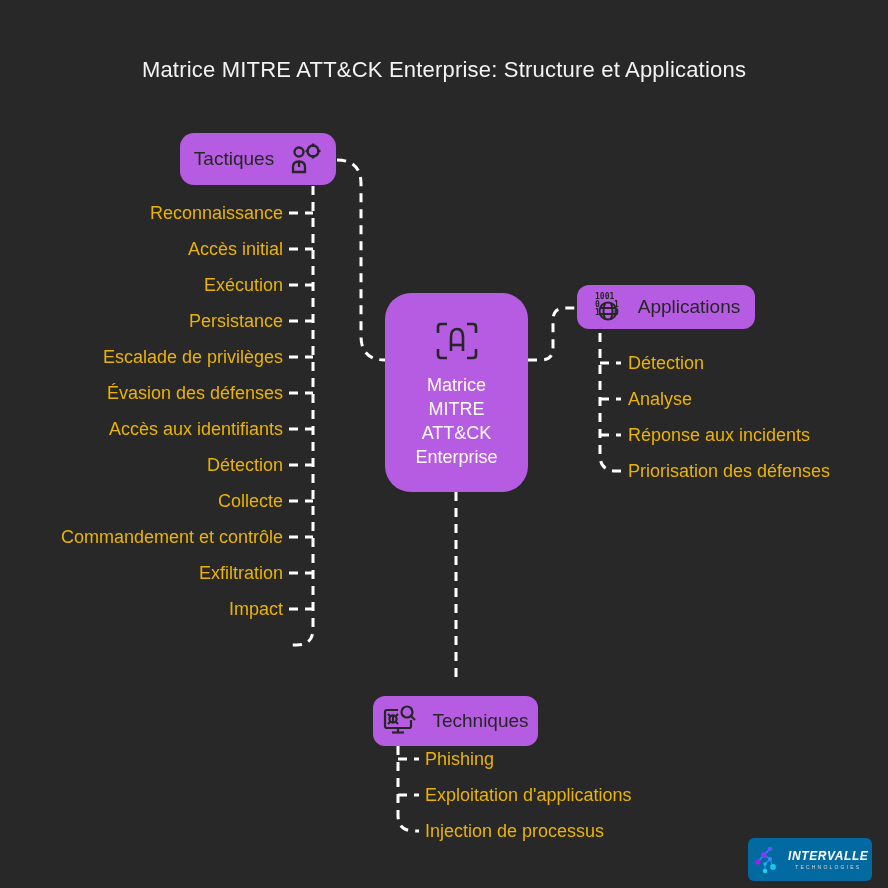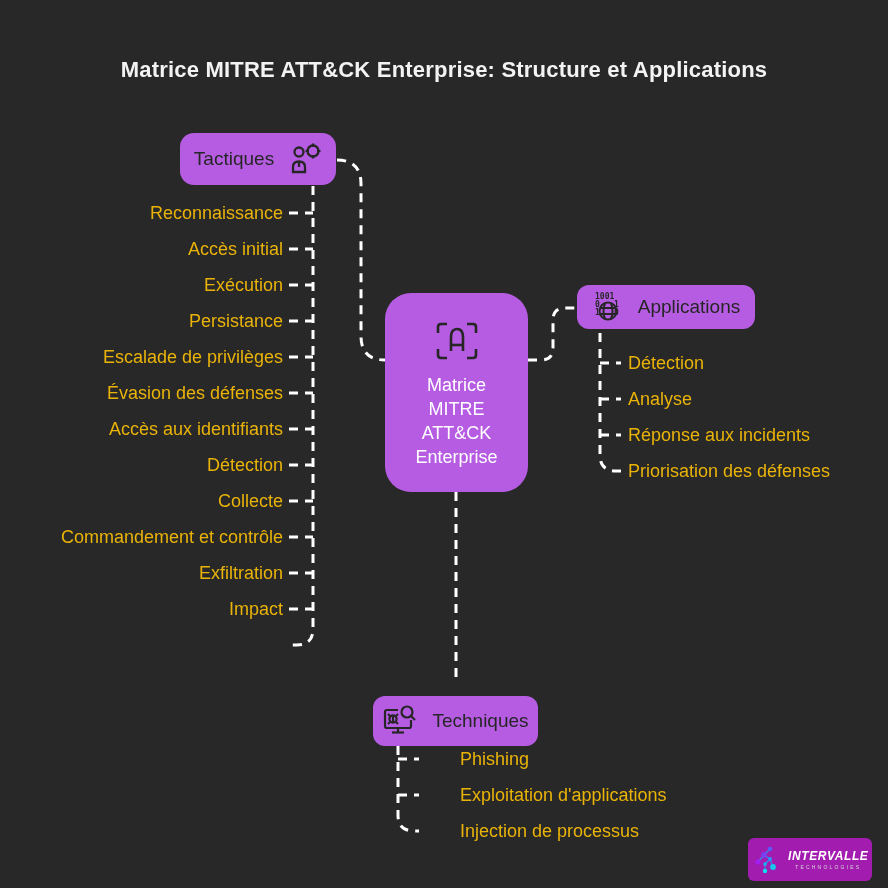--- a/index.html
+++ b/index.html
@@ -13,21 +13,21 @@
     background:#282828;
     overflow:hidden;
   }
   .title{
     position:absolute;
     left:0;top:57px;width:888px;
     text-align:center;
     color:#f3f3f3;
     font-size:22px;
     letter-spacing:0.2px;
-    font-weight:700;
+    font-weight:400;
   }
   svg.connectors{
     position:absolute;left:0;top:0;
   }
   .node{
     position:absolute;
     background:#b65ce2;
     color:#262626;
     display:flex;
     align-items:center;
@@ -59,26 +59,26 @@
   .list .item{
     height:36px;
     line-height:36px;
     color:#eab308;
     font-size:18px;
     white-space:nowrap;
   }
   .list-tactiques{right:605px;top:195px;align-items:flex-end;}
   .list-tactiques .item{text-align:right;}
   .list-applications{left:628px;top:345px;}
-  .list-techniques{left:425px;top:741px;margin-left:35px;}
+  .list-techniques{left:425px;top:741px;}
   .icon{display:inline-flex;align-items:center;justify-content:center;}
   .logo{
     position:absolute;
     left:748px;top:838px;width:124px;height:43px;
-    background:#a21caf;
+    background:#0369a1;
     border-radius:6px;
     display:flex;
     align-items:center;
     gap:6px;
     padding-left:6px;
     box-sizing:border-box;
   }
   .logo-text{display:flex;flex-direction:column;align-items:center;line-height:1;}
   .logo-brand{
     color:#ffffff;font-size:12px;font-weight:700;font-style:italic;letter-spacing:0.6px;

